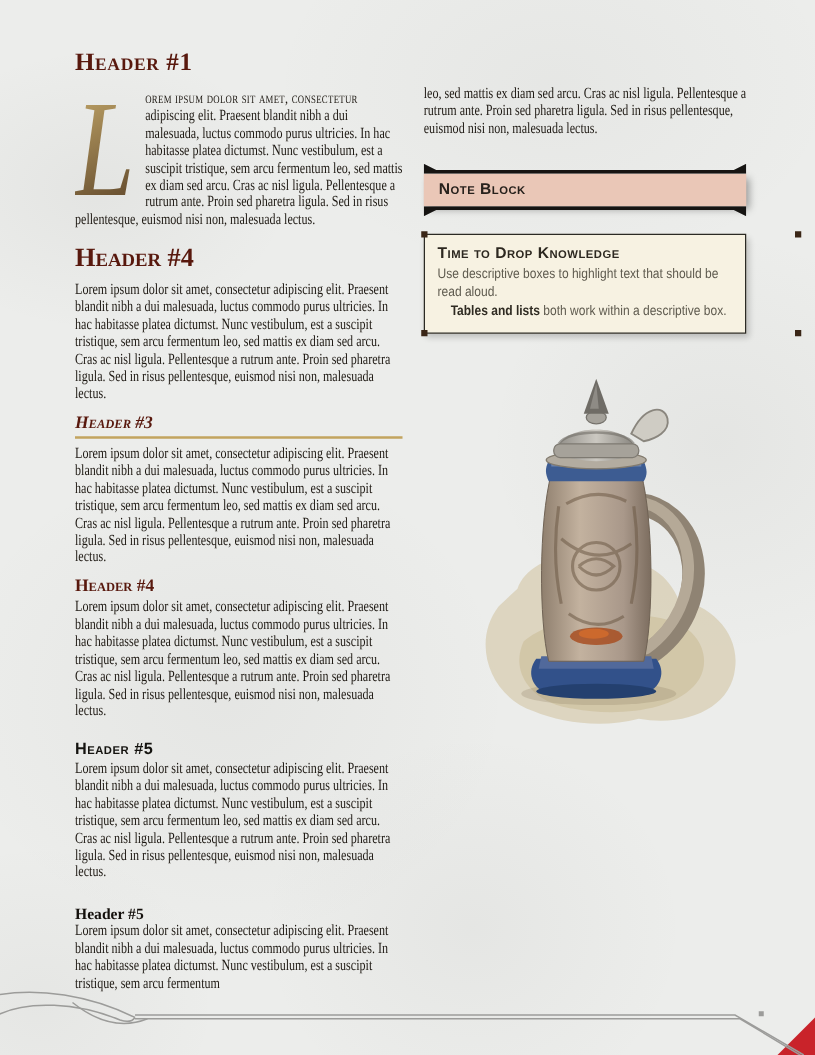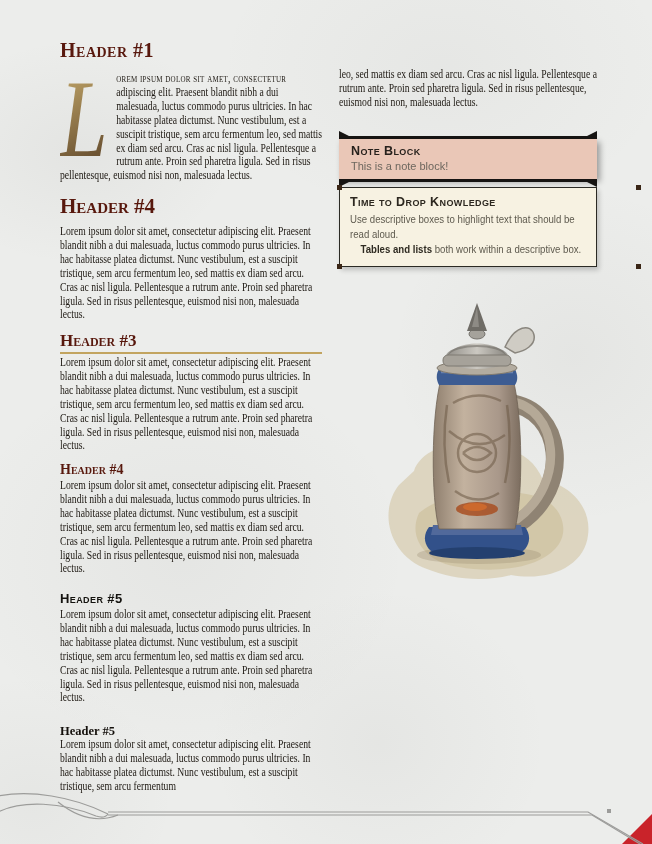--- a/index.html
+++ b/index.html
@@ -14,21 +14,21 @@
       radial-gradient(ellipse 240px 220px at 58% 88%, rgba(115,115,110,.06), transparent 70%),
       radial-gradient(ellipse 200px 180px at 5% 95%,  rgba(105,105,100,.05), transparent 70%);
     font-family:"Liberation Serif", serif;
     color:#1d1812;
   }
   .abs{position:absolute;}
   
   .h-red{color:#58180d; font-variant:small-caps; font-weight:600; line-height:1.05;}
   .h1{font-size:20px; letter-spacing:.5px;}
   .h2{font-size:21px;}
-  .h3{font-size:17px; width:262px; padding-bottom:2px; border-bottom:2px solid #c2a45f;}
+  .h3{font-size:14px; width:262px; padding-bottom:2px; border-bottom:2px solid #c2a45f;font-style:italic;}
   .h4{font-size:14px; font-weight:700;}
   .h5{font-family:"Liberation Sans", sans-serif; font-variant:small-caps; font-weight:600;
       font-size:13px; color:#14130f; letter-spacing:.4px;}
   .h6{font-size:12.5px; font-weight:700; color:#14100c;}
   
   .para{
     width:336px; transform:scaleX(0.78); transform-origin:0 0;
     font-size:12.4px; line-height:13.9px; text-align:left;
   }
   .lead-caps{font-variant:small-caps; letter-spacing:.3px;}
@@ -102,21 +102,20 @@
   <div class="abs" style="left:339px; top:0; width:260px;">
 
     <div class="abs para" style="left:0; top:68px;">leo, sed mattis ex diam sed arcu. Cras ac nisl ligula. Pellentesque a rutrum ante. Proin sed pharetra ligula. Sed in risus pellentesque, euismod nisi non, malesuada lectus.</div>
 
     <div class="abs note-wrap" style="left:0; top:131px;">
       <svg class="note-bar" width="258" height="8" viewBox="0 0 258 8">
         <polygon points="0,0 10,5 248,5 258,0 258,8 0,8" fill="#161412"></polygon>
       </svg>
       <div class="note-body">
         <div class="note-title">Note Block</div>
-        <div class="note-text">This is a note block!</div>
       </div>
       <svg class="note-bar" width="258" height="8" viewBox="0 0 258 8">
         <polygon points="0,8 10,3 248,3 258,8 258,0 0,0" fill="#161412"></polygon>
       </svg>
     </div>
 
     <div class="abs" style="left:0; top:187px; width:300px;">
       <div class="desc-box">
         <div class="desc-dot" style="left:-2px; top:-2px;"></div>
         <div class="desc-dot" style="right:-2px; top:-2px;"></div>

